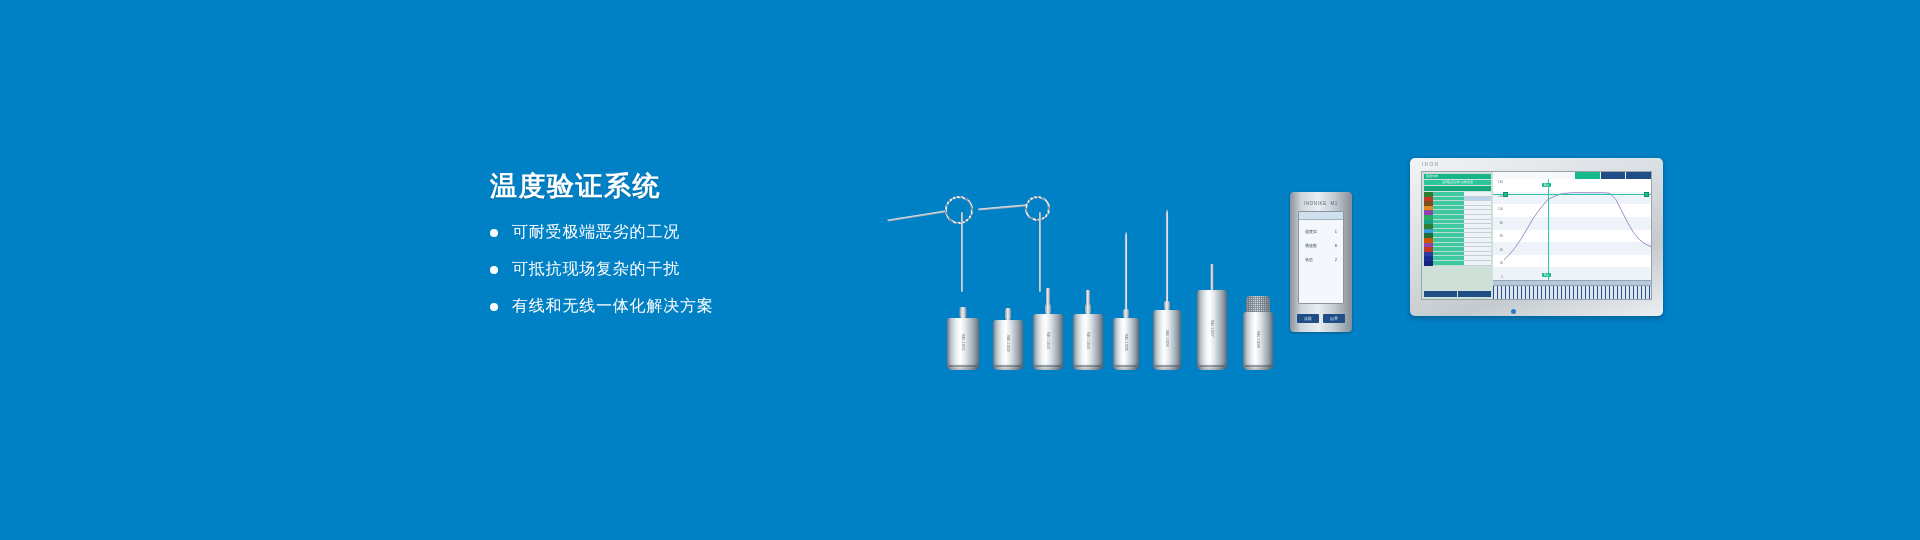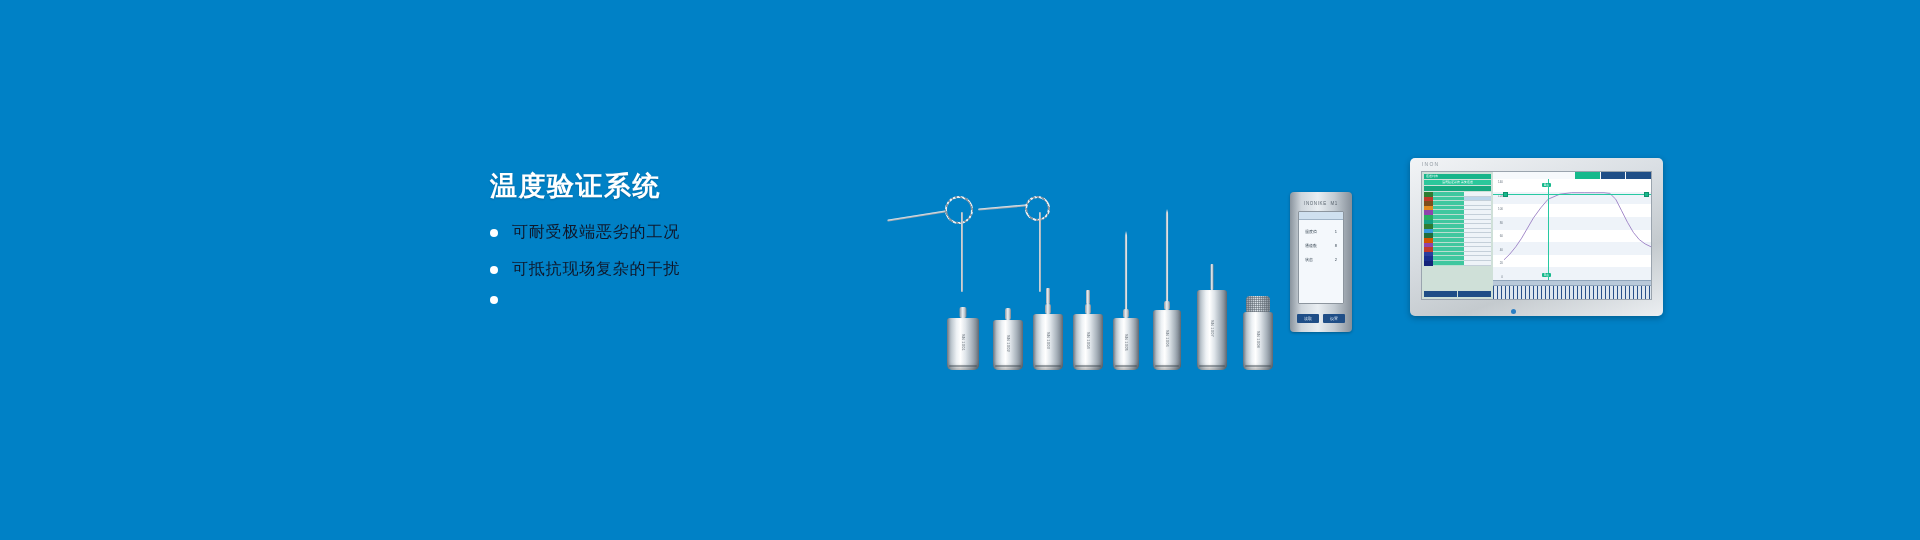--- a/index.html
+++ b/index.html
@@ -23,21 +23,21 @@
   }
   .subhead {
     margin-top:16px;
     font-size:16px; color:#eaf5fc; letter-spacing:.6px;
     line-height:1.4; white-space:nowrap;
   }
   .bullets { margin-top:20px; list-style:none; }
   .bullet {
     display:flex; align-items:center;
     margin-bottom:16px;
-    font-size:16px; color:#0f172a; letter-spacing:.8px;
+    font-size:16px; color:#ffffff; letter-spacing:.8px;
   }
   .dot {
     width:8px; height:8px; border-radius:50%;
     background:#ffffff; margin-right:14px; flex:0 0 auto;
   }
 
   
   .product { position:absolute; left:905px; top:140px; width:560px; height:230px; }
 
   
@@ -214,20 +214,21 @@
       <li class="bullet">
         <span class="dot"></span>
         <span>可耐受极端恶劣的工况</span>
       </li>
       <li class="bullet">
         <span class="dot"></span>
         <span>可抵抗现场复杂的干扰</span>
       </li>
       <li class="bullet">
         <span class="dot"></span>
+        <span>有线和无线一体化解决方案</span>
       </li>
     </ul>
   </div>
 
   <div class="product">
 
     <div class="wire" style="left:-18px; top:74px; width:72px; transform:rotate(-9deg);"></div>
     <div class="coil" style="left:40px; top:56px; width:28px; height:28px;"></div>
     <div class="stem" style="left:57px; top:72px; width:2px; height:80px;"></div>
 

